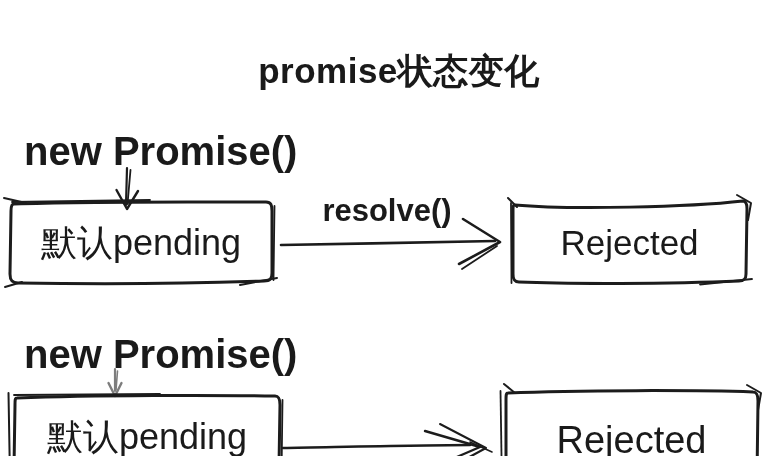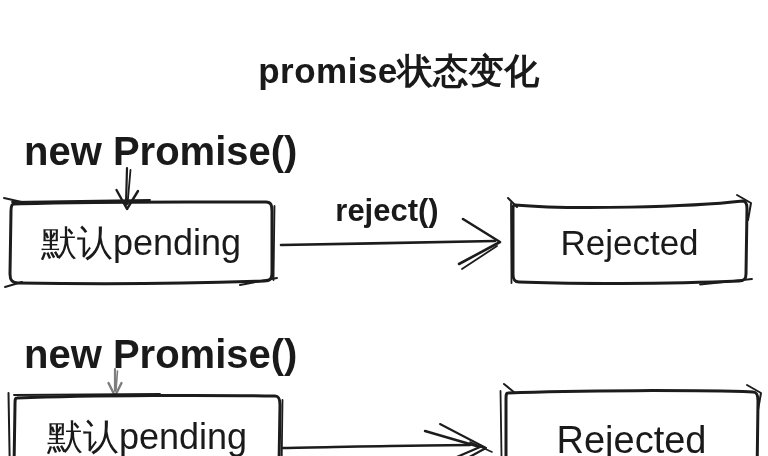--- a/index.html
+++ b/index.html
@@ -131,21 +131,21 @@
       <path class="ink" stroke-width="1.8" d="M500.5 343 L502 440"></path>
       <path class="ink" stroke-width="1.8" d="M660 441 L760 436"></path>
       <path class="ink" stroke-width="2" d="M504 336 L515 345"></path>
     </g>
   </svg>
 
   <div class="txt title">promise状态变化</div>
 
   <div class="txt trigger r1">new Promise()</div>
   <div class="boxlabel state1">默认pending</div>
-  <div class="txt transition r1">reject()</div>
+  <div class="txt transition r1">resolve()</div>
   <div class="boxlabel result1">Rejected</div>
 
   <div class="txt trigger r2">new Promise()</div>
   <div class="boxlabel state2">默认pending</div>
   <div class="boxlabel result2">Rejected</div>
 
   <div class="txt watermark">@稀土掘金技术社区</div>
 </div>
 
 </body></html>

